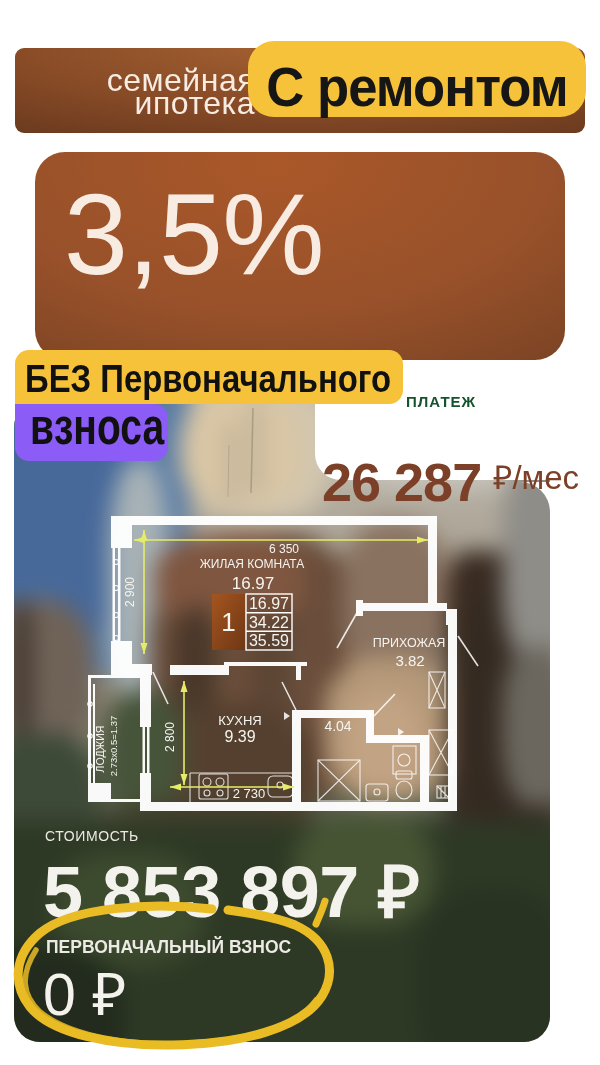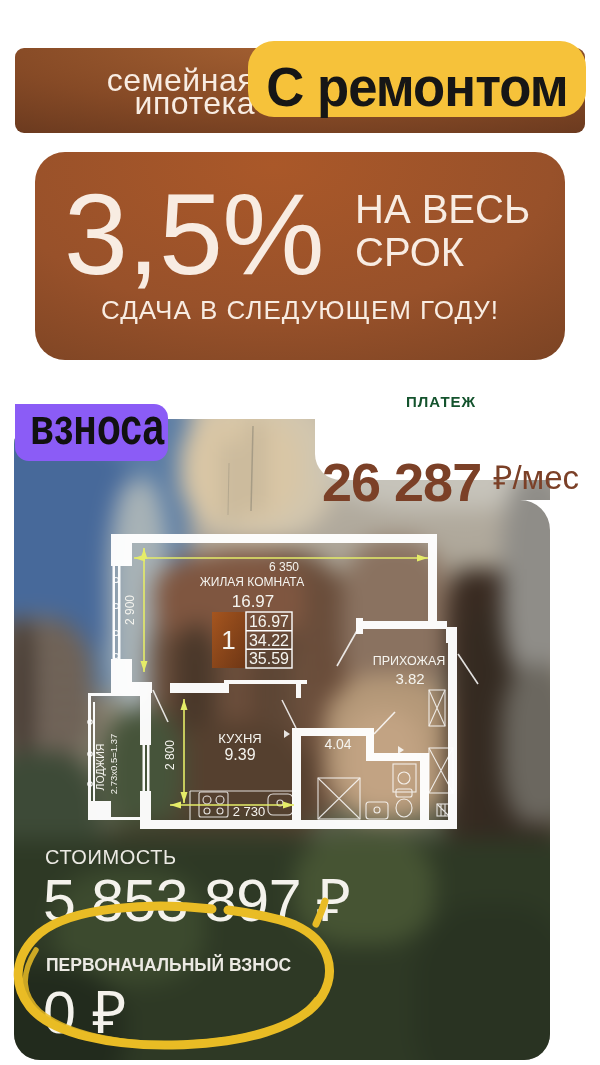--- a/index.html
+++ b/index.html
@@ -37,44 +37,42 @@
      transform:scaleX(0.865);transform-origin:0 0;white-space:nowrap;}
   .yl2 span{position:absolute;left:15px;top:-8px;color:#111;font-weight:700;font-size:52px;
      transform:scaleX(0.75);transform-origin:0 0;}
 
   
   .platezh{position:absolute;left:406px;top:393px;color:#14532d;font-weight:700;font-size:15px;letter-spacing:1px;}
   .pay{position:absolute;left:322px;top:413px;color:#7b4027;font-weight:700;font-size:54px;letter-spacing:-1px;margin-top:38px;}
   .paysub{font-size:33px;font-weight:400;letter-spacing:0;vertical-align:12px;}
 
   
-  .photo{position:absolute;left:14px;top:419px;width:536px;height:641px;border-radius:26px;
+  .photo{position:absolute;left:14px;top:401px;width:536px;height:641px;border-radius:26px;
      overflow:hidden;background:#8a8a82;}
   .blobs{position:absolute;left:-40px;top:-40px;width:616px;height:721px;filter:blur(11px);}
   .blob{position:absolute;border-radius:40%;}
 
-  .stoim{position:absolute;left:31px;top:427px;color:#eceae4;font-size:20px;letter-spacing:0.6px;font-weight:400;}
-  .price{position:absolute;left:29px;top:439px;color:#f4f2ec;font-size:59px;font-weight:400;letter-spacing:-0.5px;text-align:center;}
+  .stoim{position:absolute;left:31px;top:427px;color:#eceae4;font-size:14px;letter-spacing:0.6px;font-weight:400;}
+  .price{position:absolute;left:29px;top:439px;color:#f4f2ec;font-size:72px;font-weight:700;letter-spacing:-0.5px;text-align:center;}
   .pv{position:absolute;left:32px;top:536px;color:#eceae4;font-size:17.5px;font-weight:700;letter-spacing:0px;}
   .zero{position:absolute;left:29px;top:551px;color:#f4f2ec;font-size:59px;font-weight:400;}
 
   svg text{font-family:"Liberation Sans", sans-serif;}
 </style></head>
 <body>
 <div class="page">
   <div class="banner1"></div>
   <div class="b1text">семейная<br>ипотека</div>
   <div class="ybox1">
       <span>С ремонтом</span>
     </div>
 
   <div class="banner2">
     <div class="pct">3,5%</div>
-    <div class="navis">НА ВЕСЬ<br>СРОК</div>
-    <div class="sdacha">СДАЧА В СЛЕДУЮЩЕМ ГОДУ!</div>
   </div>
 
   <div class="photo">
     <div class="blobs">
       <i class="blob" style="left:0;top:0;width:616px;height:721px;border-radius:0;background:linear-gradient(180deg,#b9b3a6 0%,#b0a99c 22%,#99917f 40%,#6f6d5c 57%,#42503a 67%,#2f3a26 80%,#273020 100%);"></i>
       <i class="blob" style="left:-40px;top:20px;width:255px;height:295px;border-radius:0 0 40% 0;background:#5b7da5;"></i>
       <i class="blob" style="left:-20px;top:55px;width:190px;height:220px;background:#47699a;"></i>
       <i class="blob" style="left:210px;top:15px;width:150px;height:145px;background:#d2c6ae;"></i>
       <i class="blob" style="left:206px;top:35px;width:120px;height:110px;background:#d9c6a5;"></i>
       <i class="blob" style="left:350px;top:30px;width:240px;height:100px;background:#c6c3ba;"></i>
@@ -240,20 +238,23 @@
         <text x="269" y="642" font-size="16">35.59</text>
       </g>
     </svg>
     <div class="stoim">СТОИМОСТЬ</div>
     <div class="price">5 853 897 ₽</div>
     <div class="pv">ПЕРВОНАЧАЛЬНЫЙ ВЗНОС</div>
     <div class="zero">0 ₽</div>
   </div>
 
   <div class="abs" style="left:315px;top:390px;width:285px;height:90px;background:#fff;border-bottom-left-radius:26px;"></div>
+  <div class="yl1">
+      <span>БЕЗ Первоначального</span>
+    </div>
   <div class="yl2">
       <span>взноса</span>
     </div>
 
   <div class="platezh">ПЛАТЕЖ</div>
   <div class="pay">26 287<span class="paysub" style="margin-left:12px;">₽/мес</span></div>
 
   <svg class="abs" style="left:0;top:890px;" width="360" height="175" viewBox="0 890 360 175">
     <g fill="none" stroke="#e9bc25" stroke-linecap="round">
       <path stroke-width="9" d="M212,909 C150,902 72,907 40,933 C14,955 12,984 30,1007 C52,1034 112,1046 172,1045 C242,1044 302,1028 322,996 C337,971 330,941 295,925 C278,918 250,913 228,910"></path>

